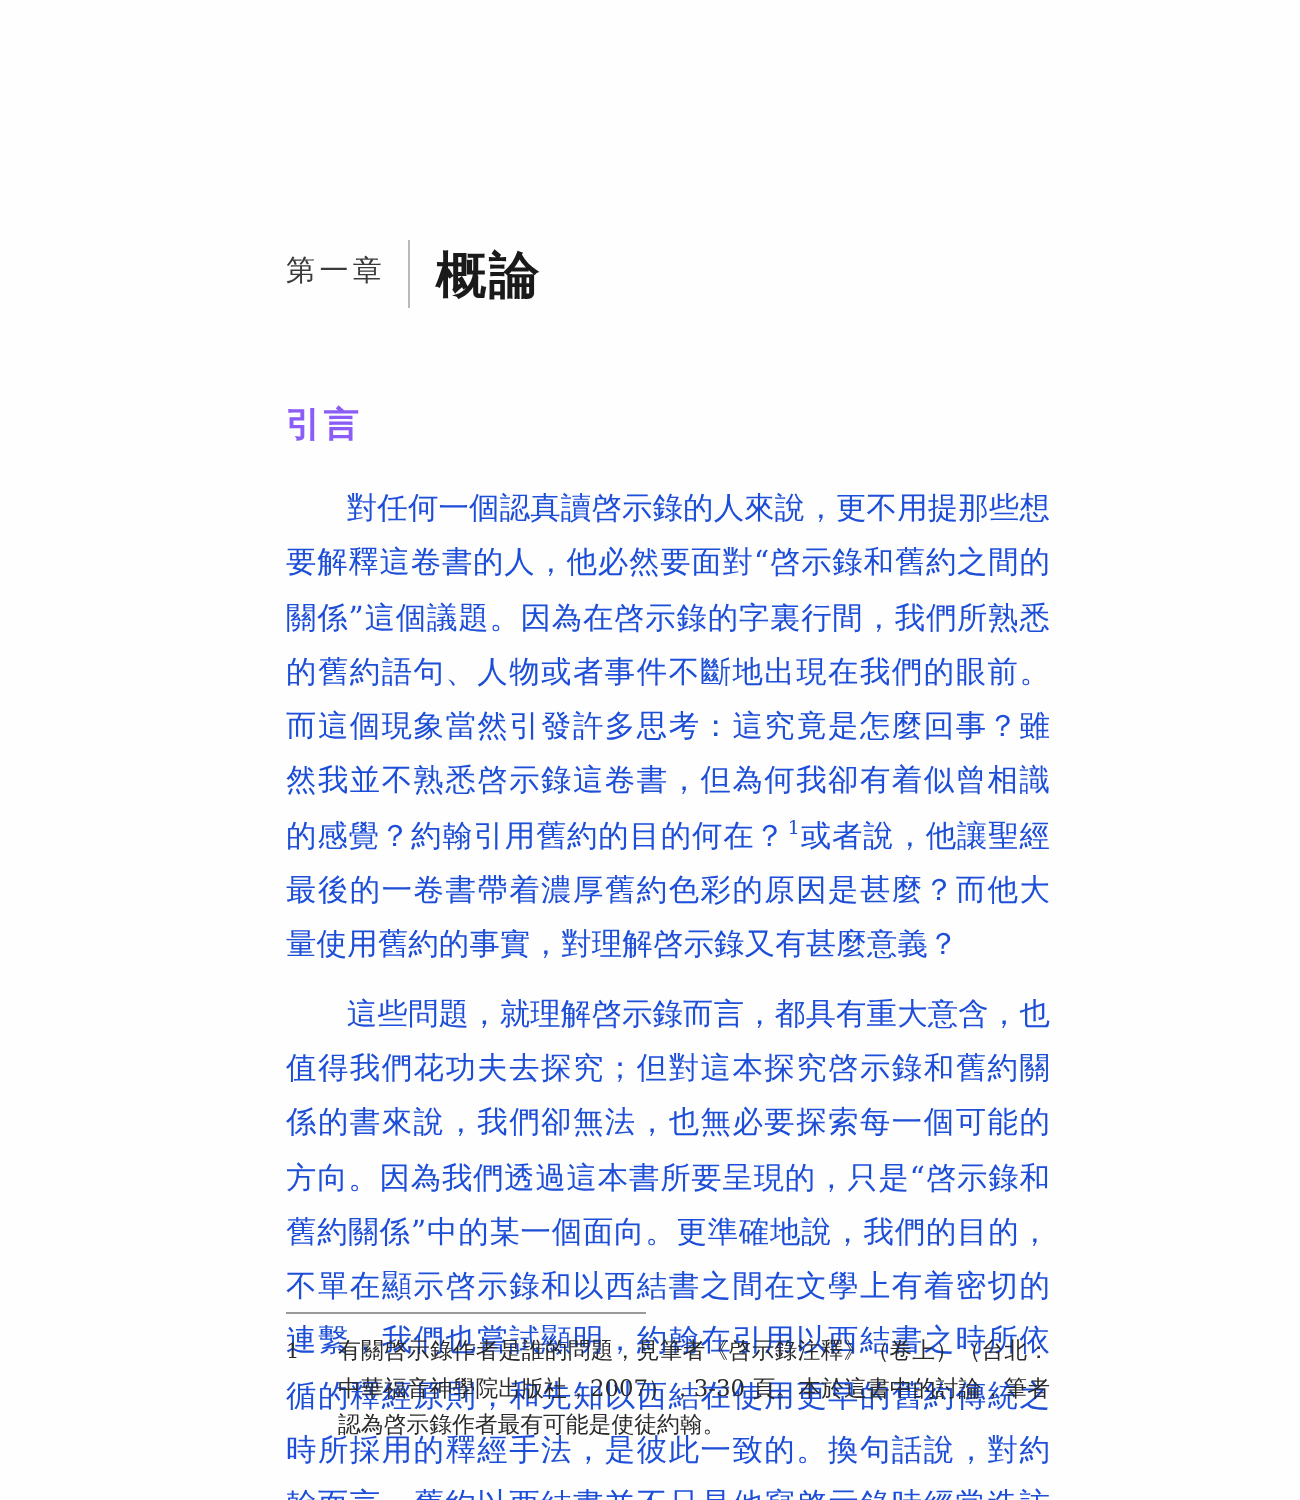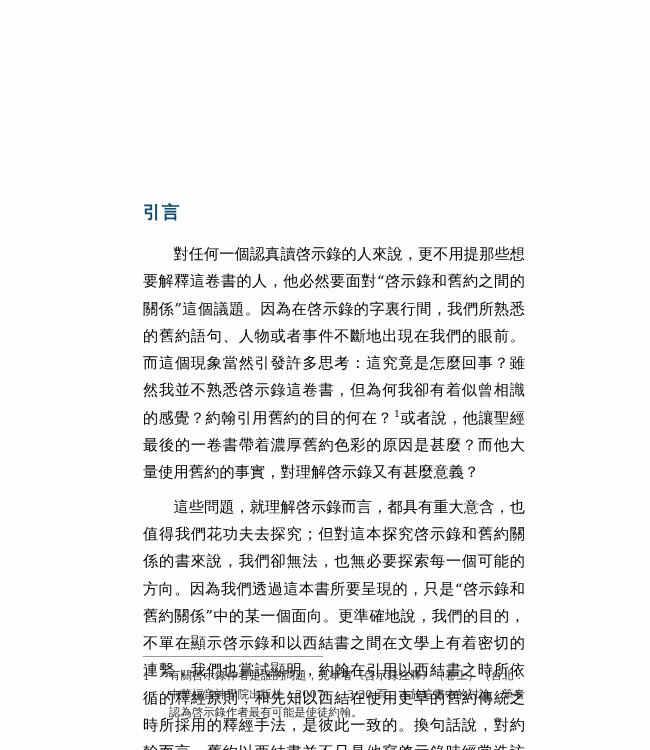--- a/index.html
+++ b/index.html
@@ -57,38 +57,38 @@
 
   
   .section-head {
     position: absolute;
     left: 143px;
     top: 200px;
     font-family: "DejaVu Sans", "Liberation Sans", sans-serif;
     font-size: 17.5px;
     font-weight: 600;
     letter-spacing: 1.5px;
-    color: #0c4a6e;
+    color: #8b5cf6;
   }
 
   
   .body-block {
     position: absolute;
     left: 143px;
     top: 241px;
     width: 382px;
   }
   p.para {
     margin: 0;
     font-size: 15.2px;
     line-height: 27.3px;
     text-align: justify;
     text-justify: inter-character;
     letter-spacing: 0.1px;
-    color: #000000;
+    color: #1d4ed8;
     text-indent: 2em;
   }
   p.para + p.para {
     margin-top: 7px;
   }
   .fnref {
     font-size: 9.5px;
     vertical-align: super;
     line-height: 0;
     font-family: "DejaVu Serif", "Liberation Serif", serif;
@@ -124,20 +124,25 @@
     flex: 1;
     text-align: justify;
     text-justify: inter-character;
   }
 </style>
 </head>
 <body>
 
 <div class="page">
 
+  <div class="chapter-head">
+    <span class="chapter-num">第一章</span>
+    <span class="chapter-divider"></span>
+    <span class="chapter-title">概論</span>
+  </div>
 
   <div class="section-head">引言</div>
 
   <div class="body-block">
     <p class="para"><span>對任何一個認真讀啓示錄的人來說，更不用提那些想要解釋這卷書的人，他必然要面對“啓示錄和舊約之間的關係”這個議題。因為在啓示錄的字裏行間，我們所熟悉的舊約語句、人物或者事件不斷地出現在我們的眼前。而這個現象當然引發許多思考：這究竟是怎麼回事？雖然我並不熟悉啓示錄這卷書，但為何我卻有着似曾相識的感覺？約翰引用舊約的目的何在？</span><span class="fnref">1</span><span>或者說，他讓聖經最後的一卷書帶着濃厚舊約色彩的原因是甚麼？而他大量使用舊約的事實，對理解啓示錄又有甚麼意義？</span></p>
 
     <p class="para"><span>這些問題，就理解啓示錄而言，都具有重大意含，也值得我們花功夫去探究；但對這本探究啓示錄和舊約關係的書來說，我們卻無法，也無必要探索每一個可能的方向。因為我們透過這本書所要呈現的，只是“啓示錄和舊約關係”中的某一個面向。更準確地說，我們的目的，不單在顯示啓示錄和以西結書之間在文學上有着密切的連繫，我們也嘗試顯明，約翰在引用以西結書之時所依循的釋經原則，和先知以西結在使用更早的舊約傳統之時所採用的釋經手法，是彼此一致的。換句話說，對約翰而言，舊約以西結書並不只是他寫啓示錄時經常造訪的一個“舊約文學倉庫”，一個他尋找各樣文學素材的資料庫——</span></p>
   </div>
 
   <div class="footnote-area">

